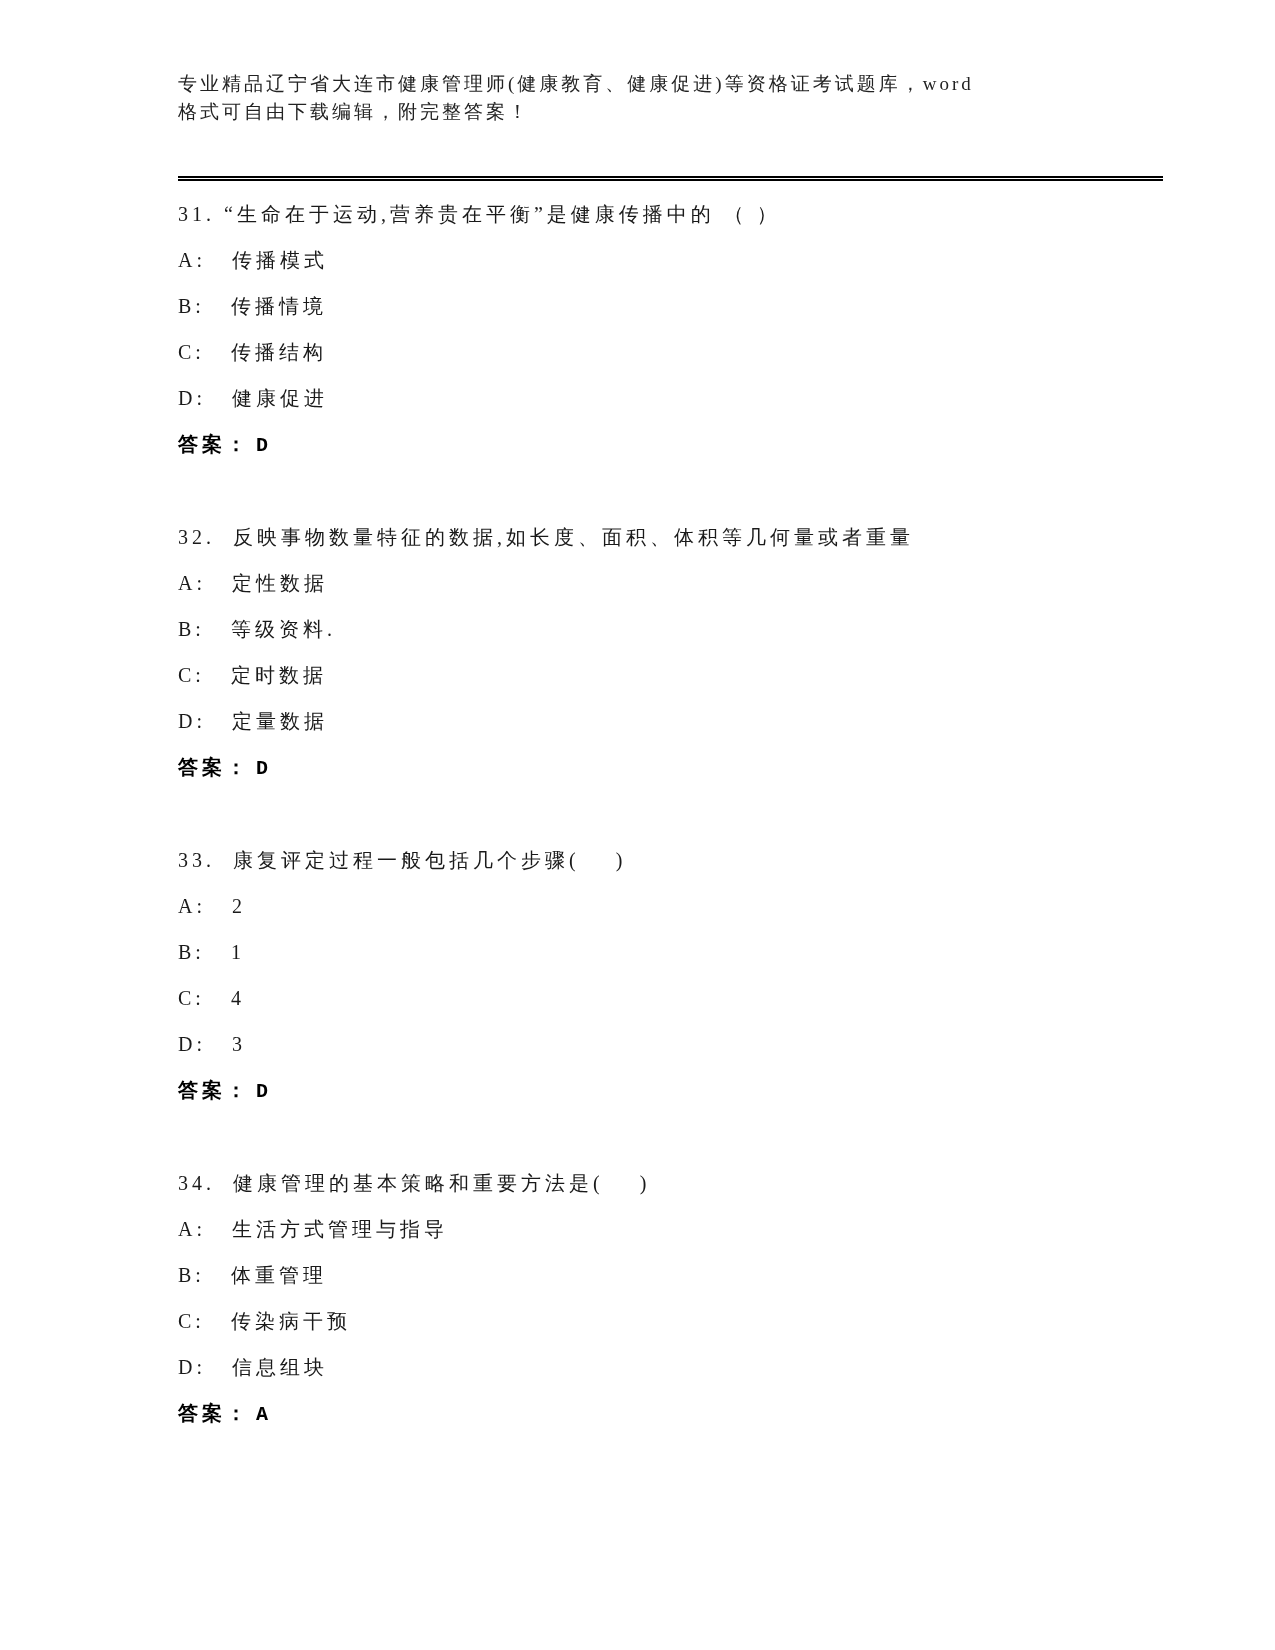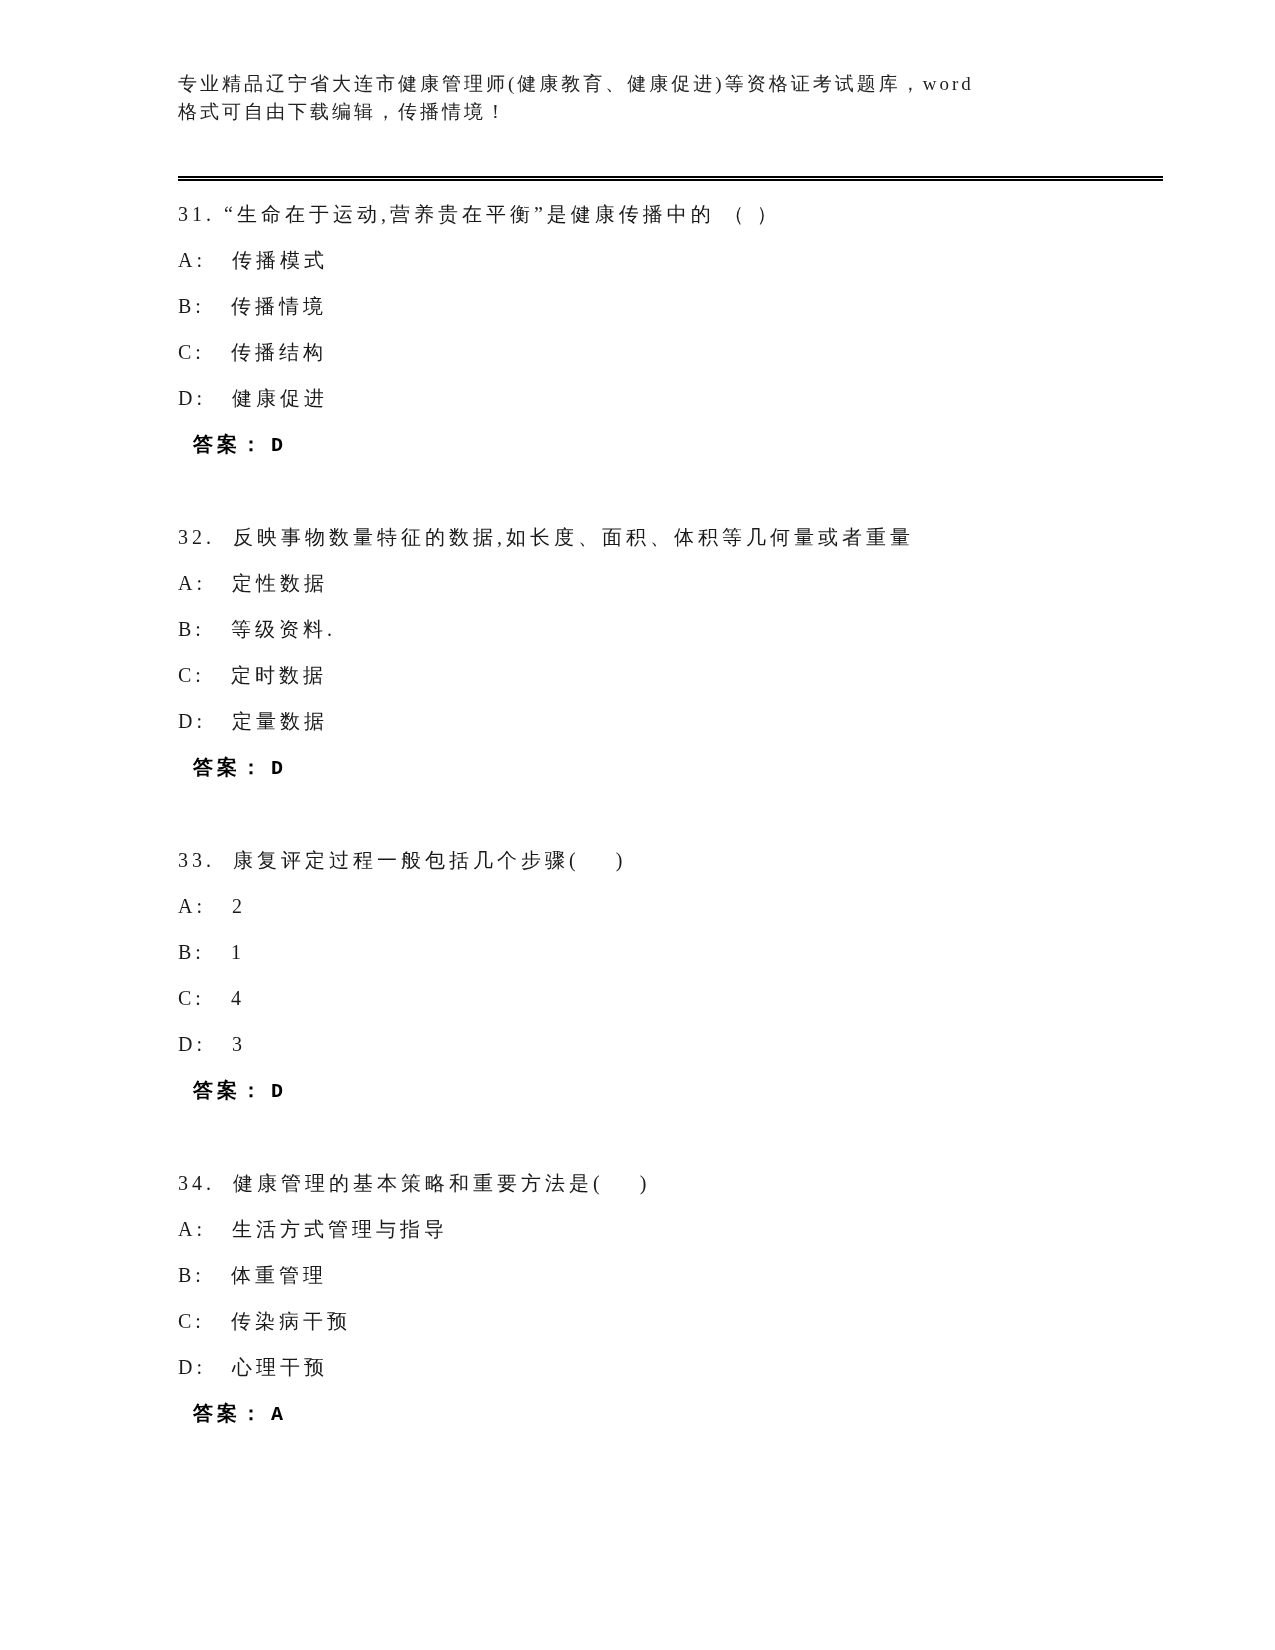--- a/index.html
+++ b/index.html
@@ -55,36 +55,35 @@
   .option-row .option-label {
     display: inline-block;
     min-width: 26px;
   }
   .option-row .option-text {
     margin-left: 26px;
   }
   .answer-row {
     font-weight: bold;
     color: #000;
-    margin-left: 15px;
   }
   .answer-row .answer-value {
     margin-left: 6px;
     font-family: "Liberation Mono", "DejaVu Sans Mono", monospace;
     font-weight: bold;
   }
 </style>
 </head>
 <body>
 
 <div class="page">
 
   <div class="doc-header">
     <div class="hline">专业精品辽宁省大连市健康管理师(健康教育、健康促进)等资格证考试题库，word</div>
-    <div class="hline">格式可自由下载编辑，传播情境！</div>
+    <div class="hline">格式可自由下载编辑，附完整答案！</div>
   </div>
 
   <div class="header-rule"></div>
 
   <div class="question-block">
     <p class="qline">31. “生命在于运动,营养贵在平衡”是健康传播中的 （ ）</p>
     <p class="option-row"><span class="option-label">A:</span><span class="option-text">传播模式</span></p>
     <p class="option-row"><span class="option-label">B:</span><span class="option-text">传播情境</span></p>
     <p class="option-row"><span class="option-label">C:</span><span class="option-text">传播结构</span></p>
     <p class="option-row"><span class="option-label">D:</span><span class="option-text">健康促进</span></p>
@@ -107,17 +106,17 @@
     <p class="option-row"><span class="option-label">C:</span><span class="option-text">4</span></p>
     <p class="option-row"><span class="option-label">D:</span><span class="option-text">3</span></p>
     <p class="answer-row"><span class="answer-label">答案：</span><span class="answer-value">D</span></p>
   </div>
 
   <div class="question-block">
     <p class="qline">34.  健康管理的基本策略和重要方法是(    )</p>
     <p class="option-row"><span class="option-label">A:</span><span class="option-text">生活方式管理与指导</span></p>
     <p class="option-row"><span class="option-label">B:</span><span class="option-text">体重管理</span></p>
     <p class="option-row"><span class="option-label">C:</span><span class="option-text">传染病干预</span></p>
-    <p class="option-row"><span class="option-label">D:</span><span class="option-text">心理干预</span></p>
+    <p class="option-row"><span class="option-label">D:</span><span class="option-text">信息组块</span></p>
     <p class="answer-row"><span class="answer-label">答案：</span><span class="answer-value">A</span></p>
   </div>
 
 </div>
 
 </body></html>

